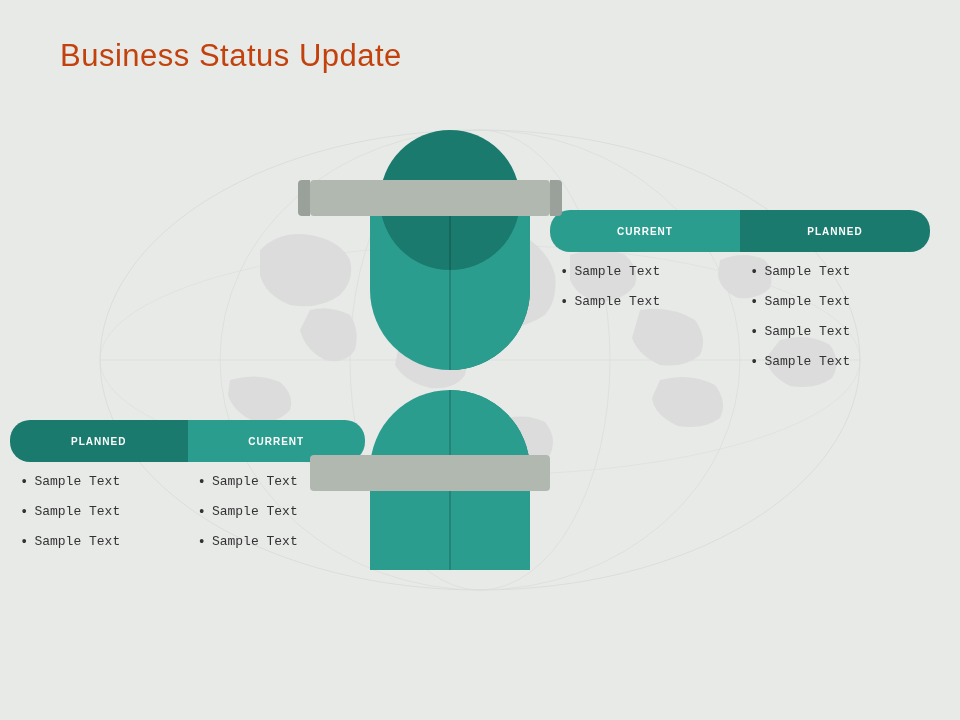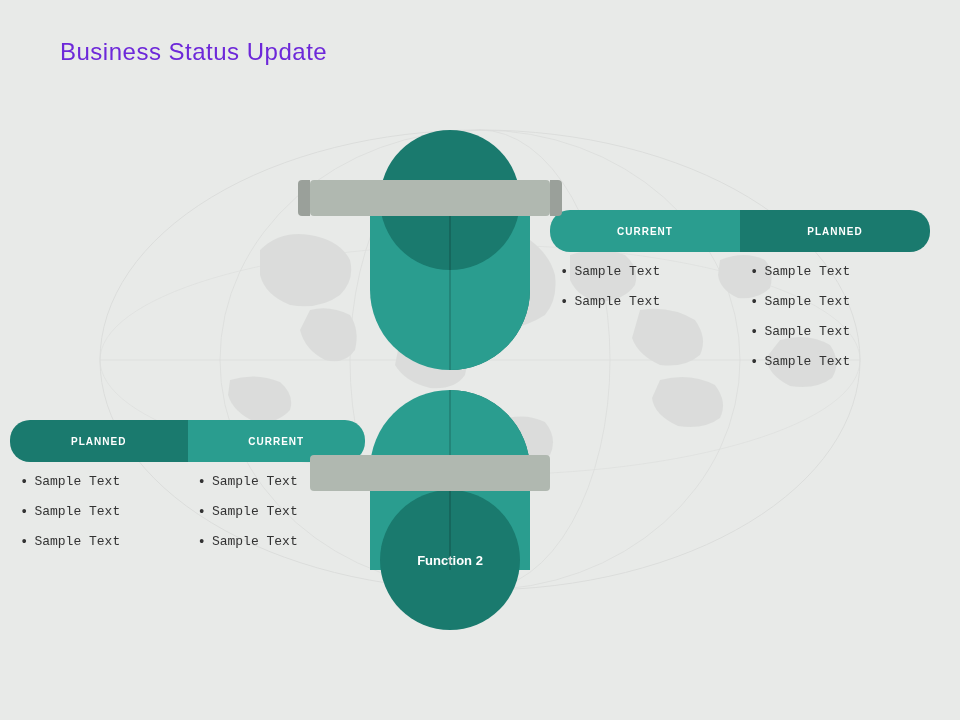--- a/index.html
+++ b/index.html
@@ -20,23 +20,23 @@
       width: 800px;
       height: 560px;
       opacity: 0.13;
       pointer-events: none;
     }
 
     .page-title {
       position: absolute;
       top: 38px;
       left: 60px;
-      font-size: 24px;
+      font-size: 31px;
       font-weight: 300;
-      color: #6d28d9;
+      color: #c2410c;
       letter-spacing: 0.5px;
     }
 
     
     .func1-shape {
       position: absolute;
       top: 130px;
       left: 370px;
       width: 160px;
       height: 240px;
@@ -352,23 +352,20 @@
     <span class="func1-label">Function 1</span>
   </div>
   <div class="func1-divider"></div>
 </div>
 
 <div class="ribbon1"></div>
 
 <div class="func2-shape">
   <div class="func2-right-half"></div>
   <div class="func2-body"></div>
-  <div class="func2-circle">
-    <span class="func2-label">Function 2</span>
-  </div>
   <div class="func2-divider"></div>
 </div>
 
 <div class="ribbon2"></div>
 
 <div class="right-panel">
   <div class="right-header">
     <div class="right-current-header">
       <span class="header-label">CURRENT</span>
     </div>

